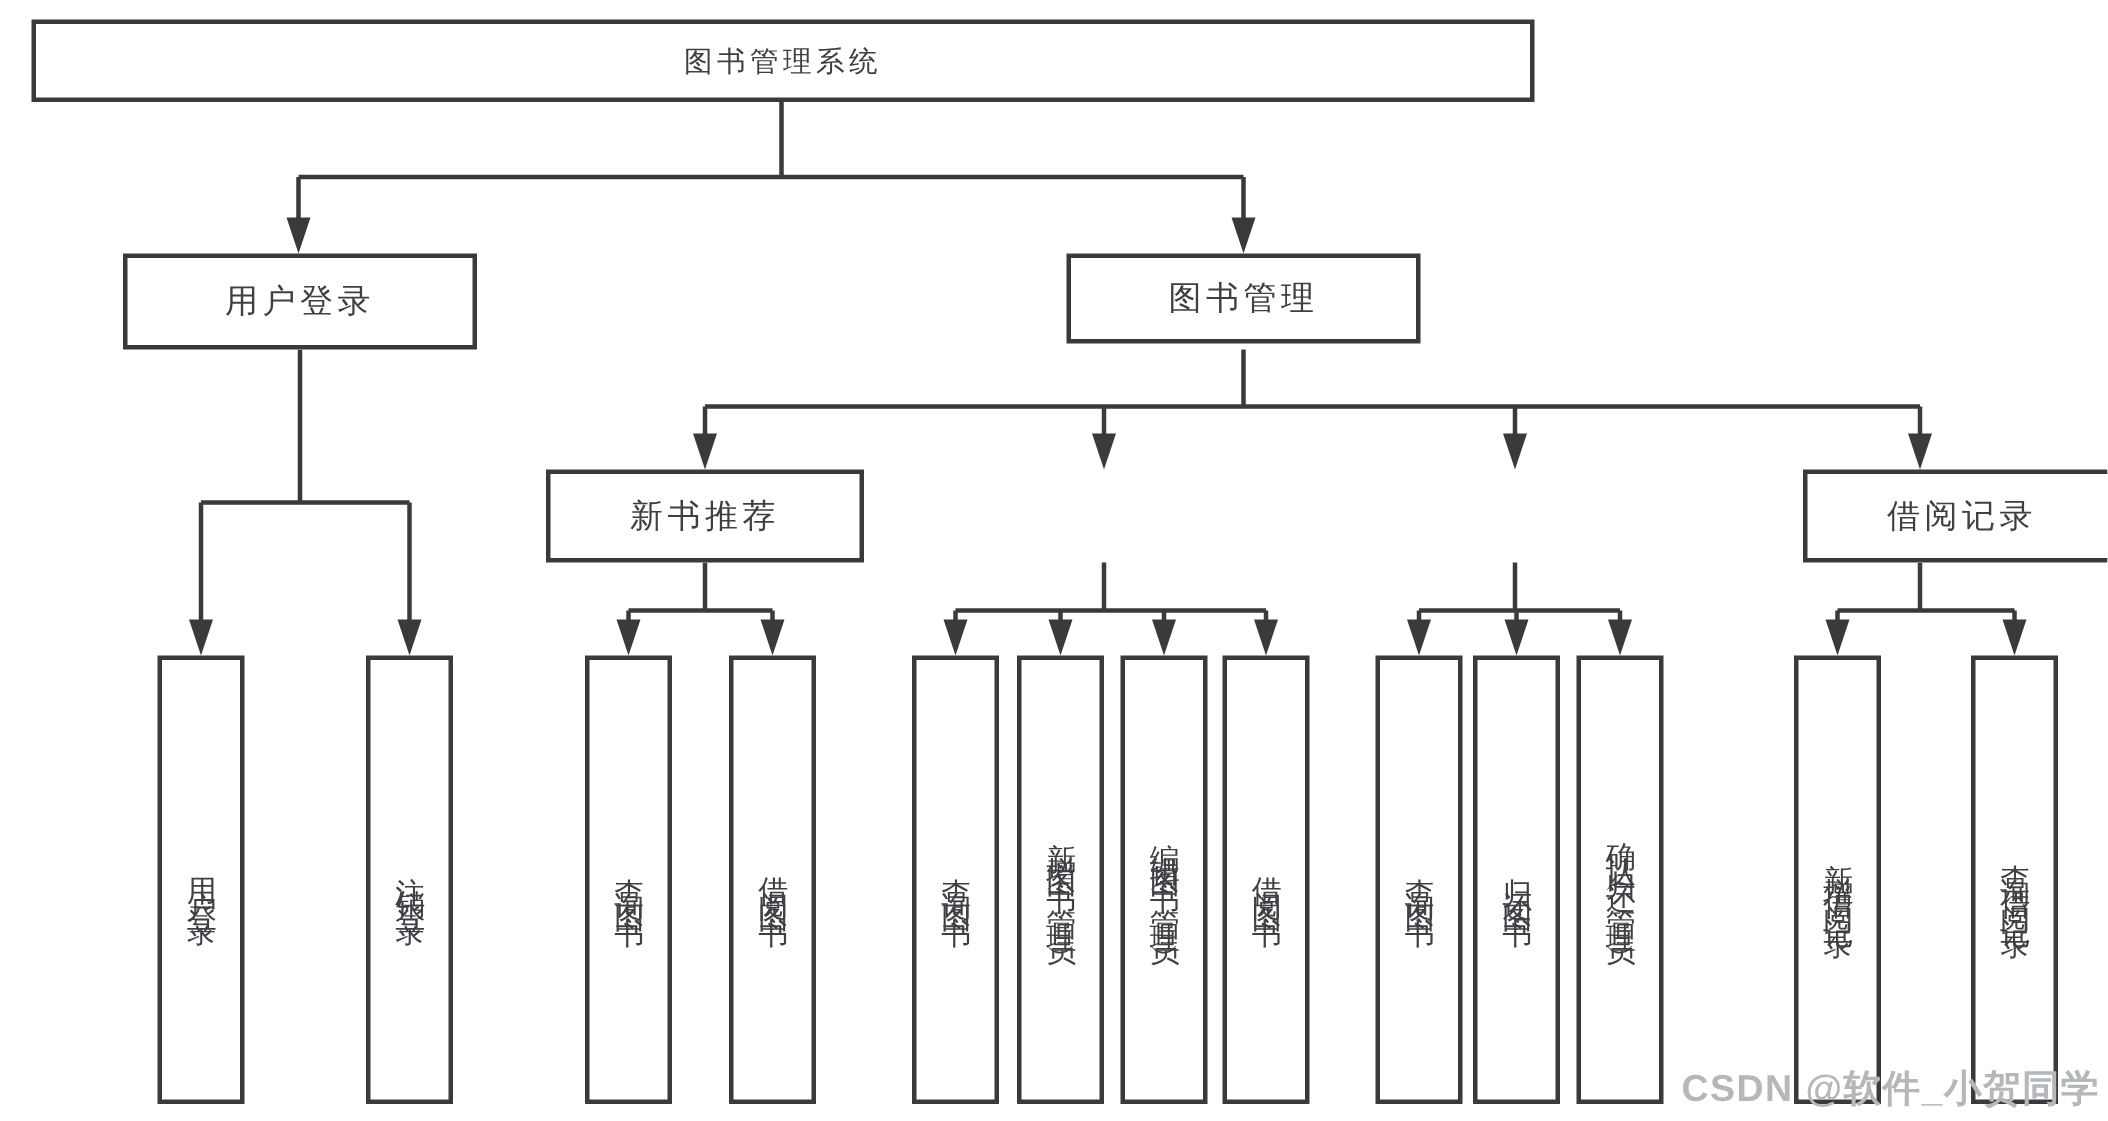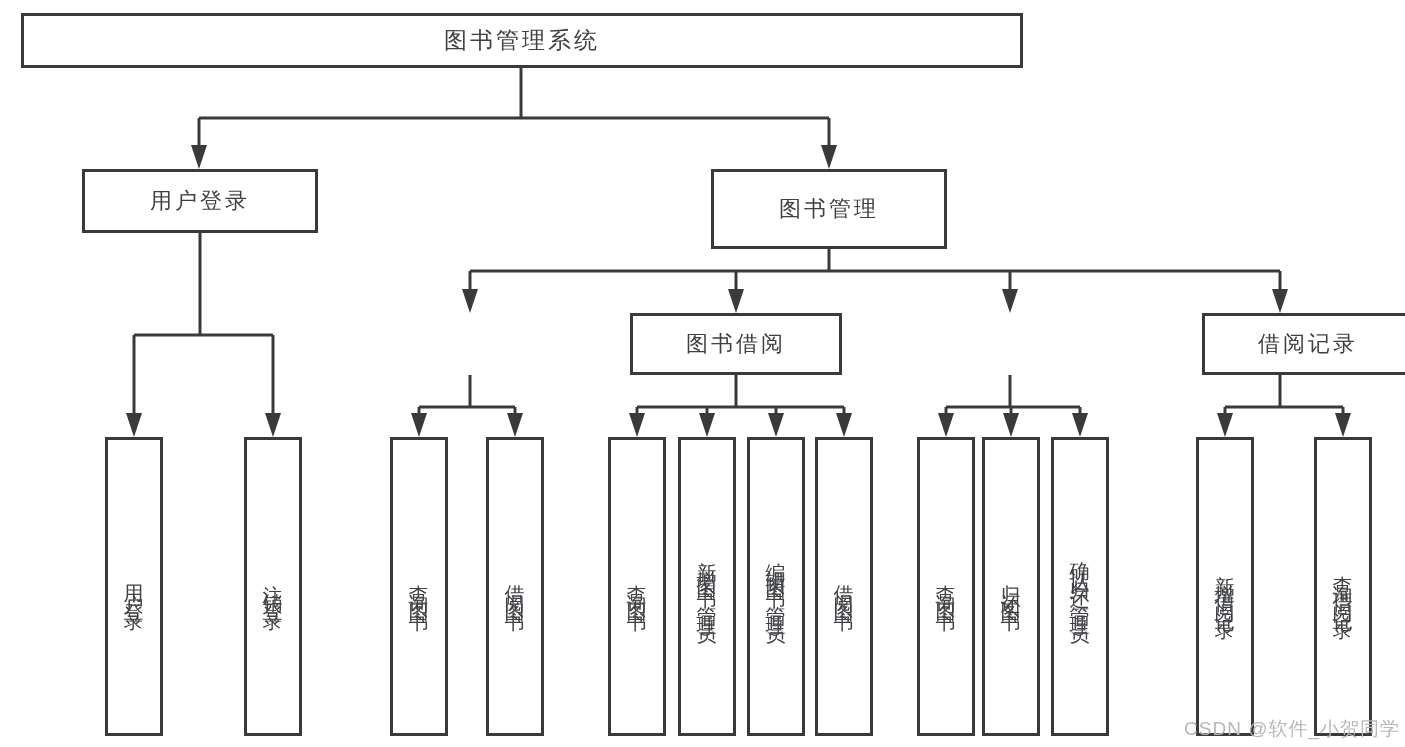--- a/index.html
+++ b/index.html
@@ -22,45 +22,46 @@
   .ahead{fill:var(--line);stroke:none;}
   .box{
     position:absolute;
     background:var(--box-bg);
     border:3px solid var(--line);
     display:flex;align-items:center;justify-content:center;
     color:var(--text);
     letter-spacing:3px;
     white-space:nowrap;
   }
-  .box.root{font-size:23px;}
+  .box.root{font-size:19px;}
   .box.l2,.box.l3{font-size:22px;}
   .vbox{
     position:absolute;
     top:437px;height:299px;width:58px;
     background:var(--box-bg);
     border:3px solid var(--line);
     display:flex;align-items:center;justify-content:center;
     color:var(--text);
   }
   .vbox span{
     writing-mode:vertical-rl;
     text-orientation:mixed;
     font-size:20px;
     letter-spacing:9px;
     line-height:1;
     white-space:nowrap;
   }
   .watermark{
     position:absolute;
     right:5px;bottom:5px;
-    font-size:19px;
+    font-size:25px;
     color:var(--wm);
     letter-spacing:1px;
     white-space:nowrap;
+    font-weight:bold;
   }
 </style>
 </head>
 <body>
 
 <div class="stage">
 
   <svg class="connectors" viewBox="0 0 1405 747" xmlns="http://www.w3.org/2000/svg">
 
     <g>
@@ -133,23 +134,23 @@
       <path class="cline" d="M1225 407 V415"></path>
         <polygon class="ahead" points="1217,413 1233,413 1225,437"></polygon>
       <path class="cline" d="M1343 407 V415"></path>
         <polygon class="ahead" points="1335,413 1351,413 1343,437"></polygon>
     </g>
   </svg>
 
   <div class="box root" style="left:21px;top:13px;width:1002px;height:55px;">图书管理系统</div>
 
   <div class="box l2" style="left:82px;top:169px;width:236px;height:64px;">用户登录</div>
-  <div class="box l2" style="left:711px;top:169px;width:236px;height:80px;">图书管理</div>
+  <div class="box l2" style="left:711px;top:169px;width:236px;height:60px;">图书管理</div>
 
-  <div class="box l3" style="left:630px;top:313px;width:212px;height:62px;">图书借阅</div>
+  <div class="box l3" style="left:364px;top:313px;width:212px;height:62px;">新书推荐</div>
   <div class="box l3" style="left:1202px;top:313px;width:212px;height:62px;">借阅记录</div>
 
   <div class="vbox" style="left:105px;">
     <span>用户登录</span>
   </div>
   <div class="vbox" style="left:244px;">
     <span>注销登录</span>
   </div>
 
   <div class="vbox" style="left:390px;">

